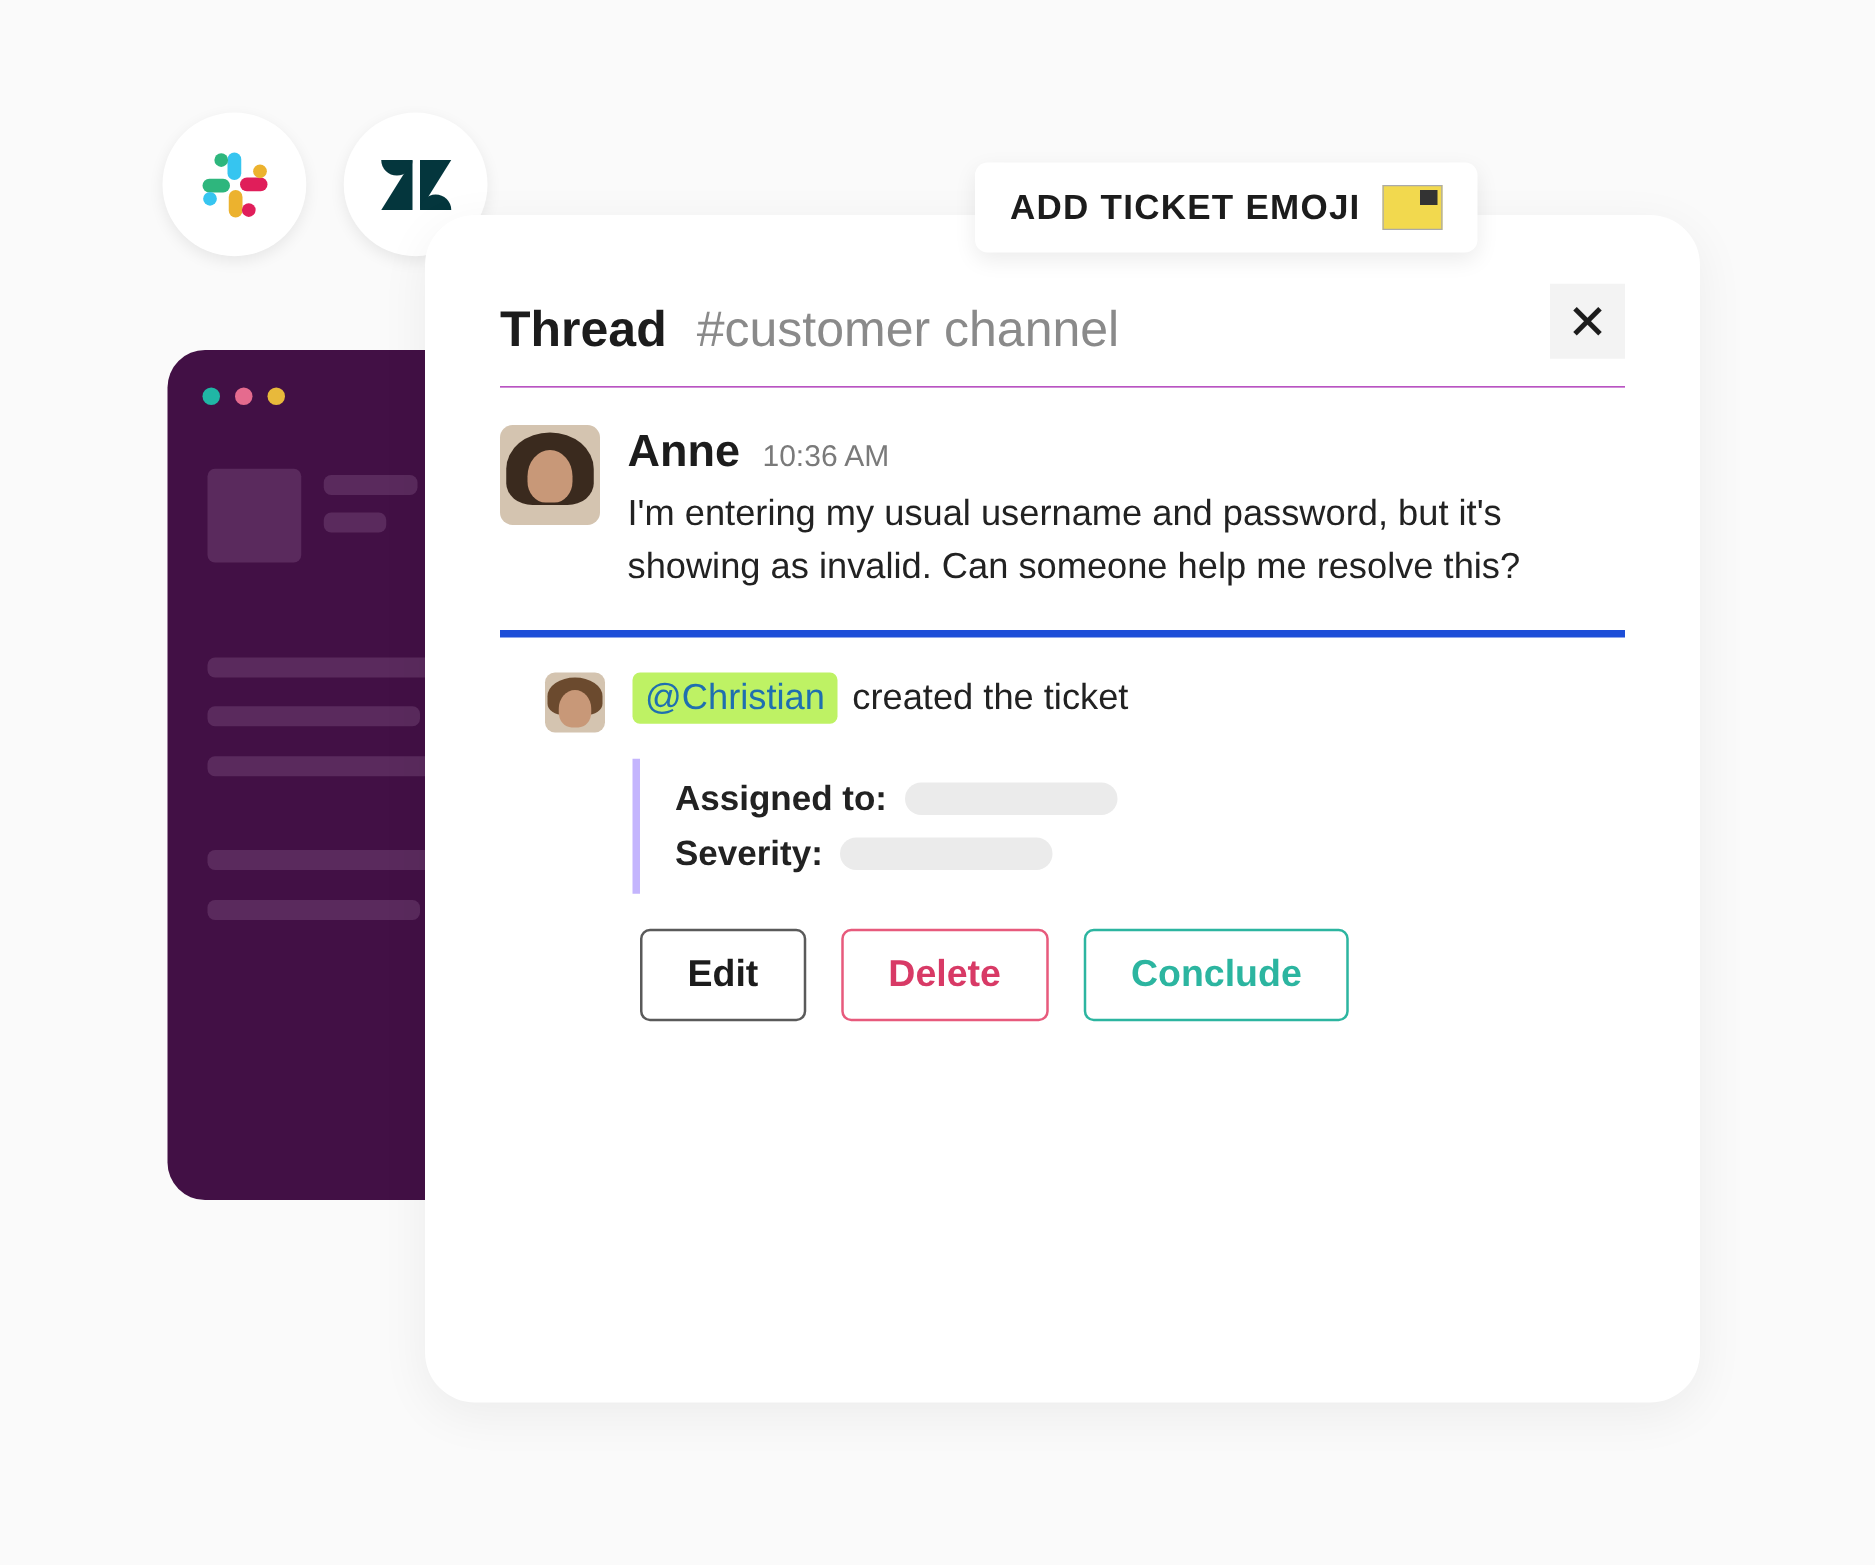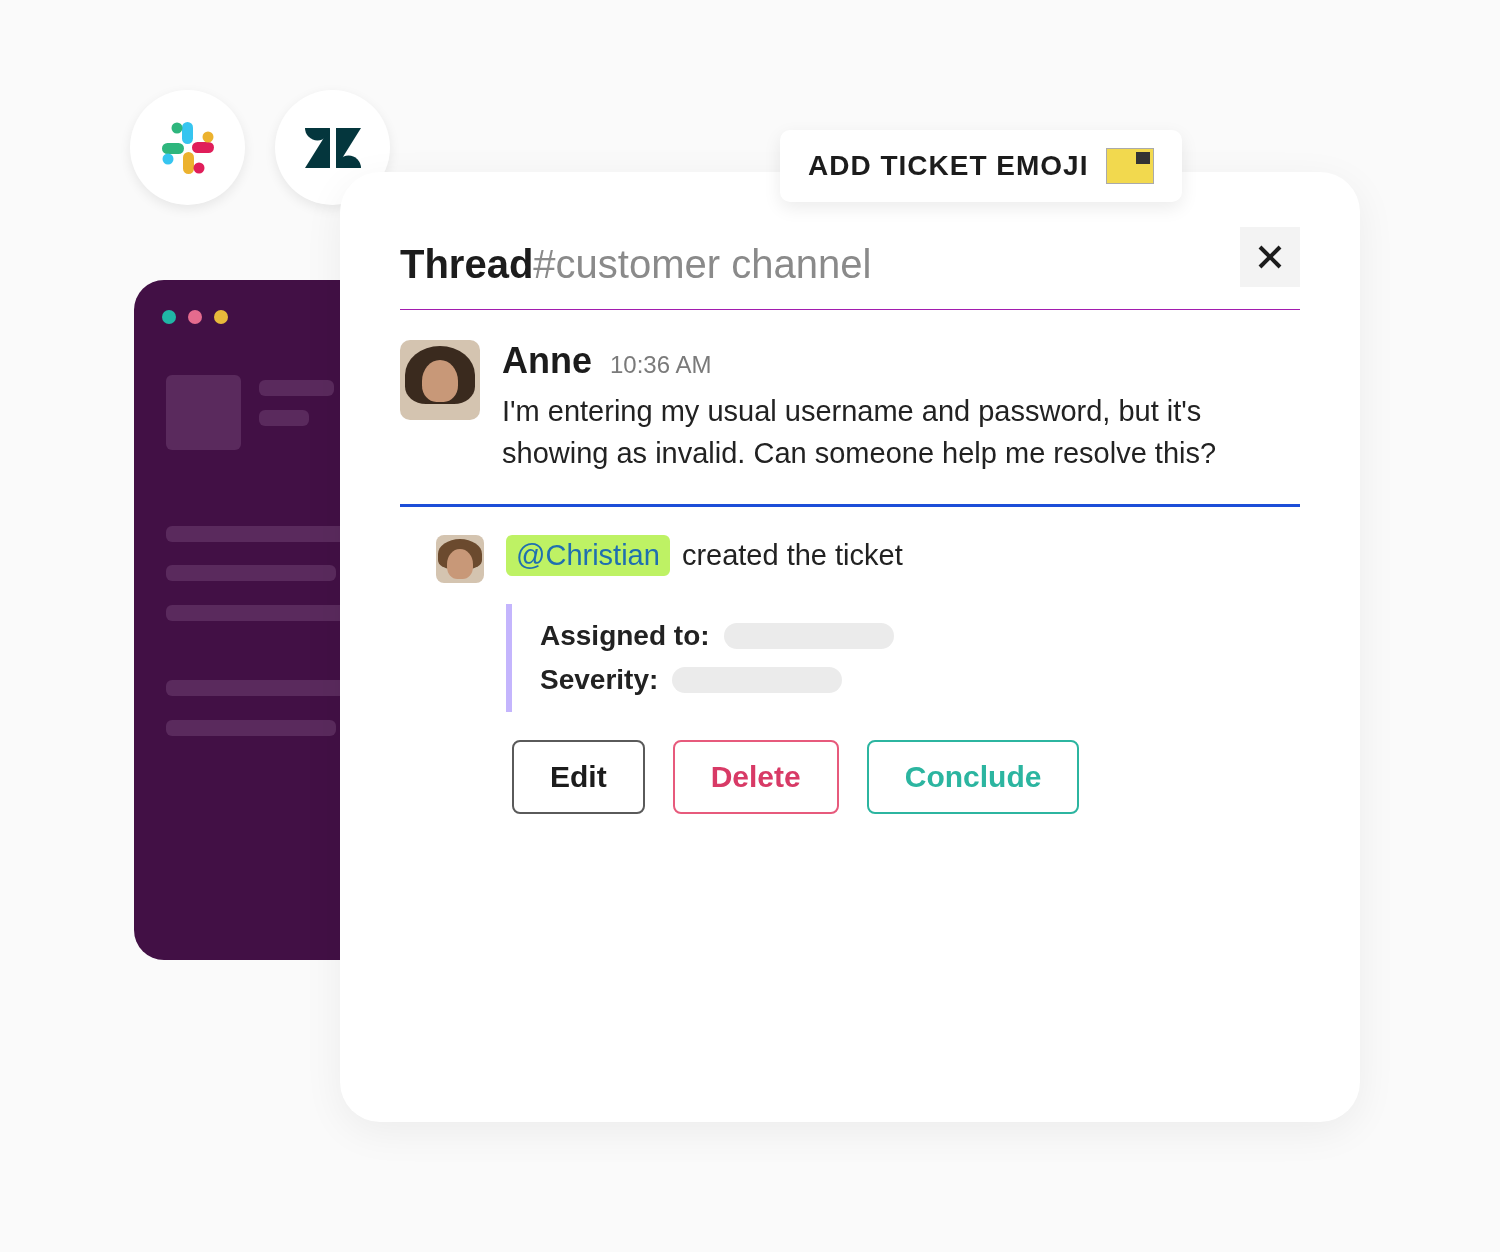--- a/index.html
+++ b/index.html
@@ -130,42 +130,42 @@
       padding-bottom: 22px;
     }
     .thread-title {
       font-size: 40px;
       font-weight: 700;
       color: #1c1c1c;
     }
     .thread-channel {
       font-size: 40px;
       color: #8a8a8a;
-      margin-left: 0;
+      margin-left: 24px;
     }
     .close-btn {
       margin-left: auto;
       width: 60px;
       height: 60px;
       background: #f3f3f3;
       display: flex;
       align-items: center;
       justify-content: center;
       cursor: pointer;
       font-size: 34px;
       font-weight: 700;
       color: #1c1c1c;
     }
 
     
     .message {
       display: flex;
       gap: 22px;
       padding: 30px 0;
-      border-bottom: 3px solid #1d4ed8;
+      border-bottom: 6px solid #1d4ed8;
     }
     .avatar {
       width: 80px;
       height: 80px;
       border-radius: 10px;
       background: #d4c4b0;
       flex-shrink: 0;
       position: relative;
       overflow: hidden;
     }

